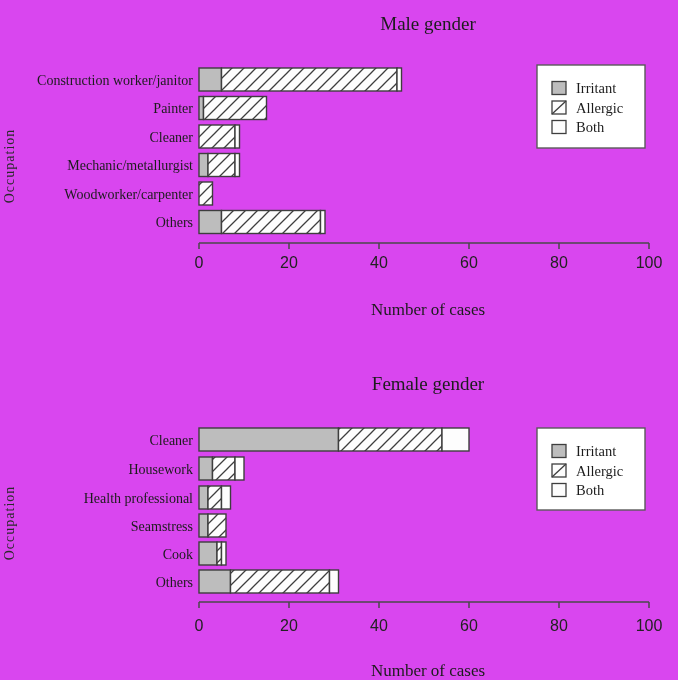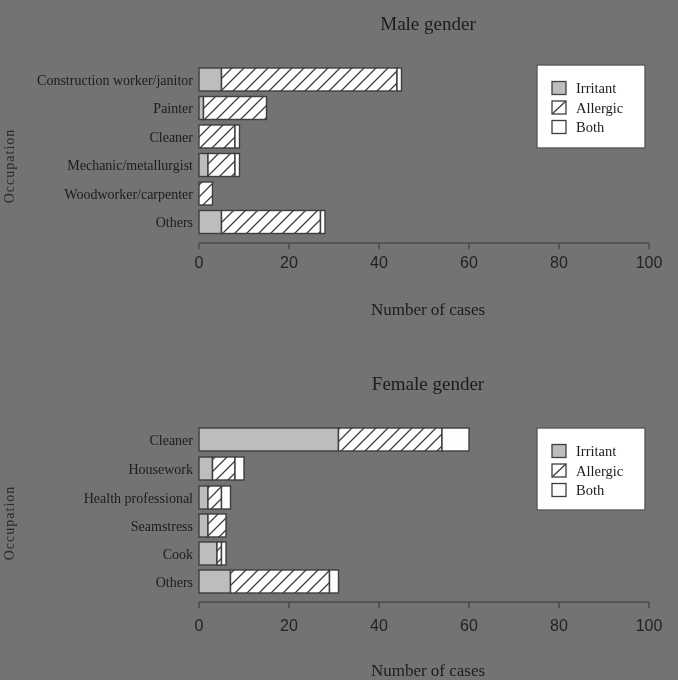--- a/index.html
+++ b/index.html
@@ -1,19 +1,19 @@
 <!DOCTYPE html>
 <html><head>
 <meta charset="utf-8">
 <style>
   html,body { margin:0; padding:0; background:#ffffff; }
   .figure {
     position:relative;
     width:678px; height:680px;
-    background:#737373;
+    background:#d946ef;
     overflow:hidden;
   }
   text { fill:#1c1c1c; }
   .serif { font-family:"Liberation Serif","DejaVu Serif",serif; }
   .sans  { font-family:"Liberation Sans","DejaVu Sans",sans-serif; }
   .title   { font-size:19px; }
   .xlab    { font-size:17px; }
   .ylab    { font-size:14px; letter-spacing:1px; fill:#2a2a2a; }
   .catlab  { font-size:14px; }
   .ticklab { font-size:16px; fill:#222; }

